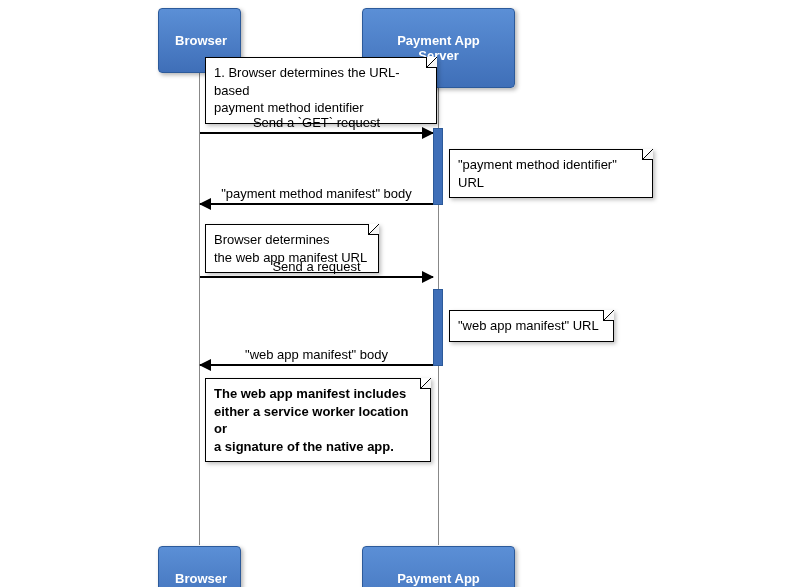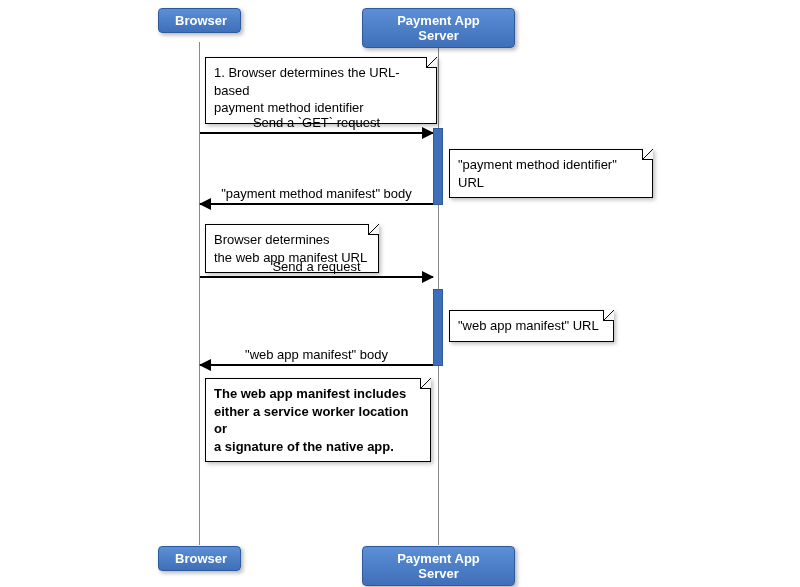--- a/index.html
+++ b/index.html
@@ -13,21 +13,21 @@
     position: relative;
     overflow: hidden;
   }
   .participant {
     position: absolute;
     background: linear-gradient(to bottom, #5b8fd6, #3f6fb8);
     border: 1px solid #2c5a9a;
     border-radius: 4px;
     color: #fff;
     font-weight: bold;
-    padding: 4px 16px;
+    padding: 24px 16px;
     box-shadow: 2px 2px 4px rgba(0,0,0,0.3);
     text-align: center;
     box-sizing: border-box;
   }
   .lifeline {
     position: absolute;
     width: 1px;
     background: #888;
     top: 42px;
     bottom: 42px;

